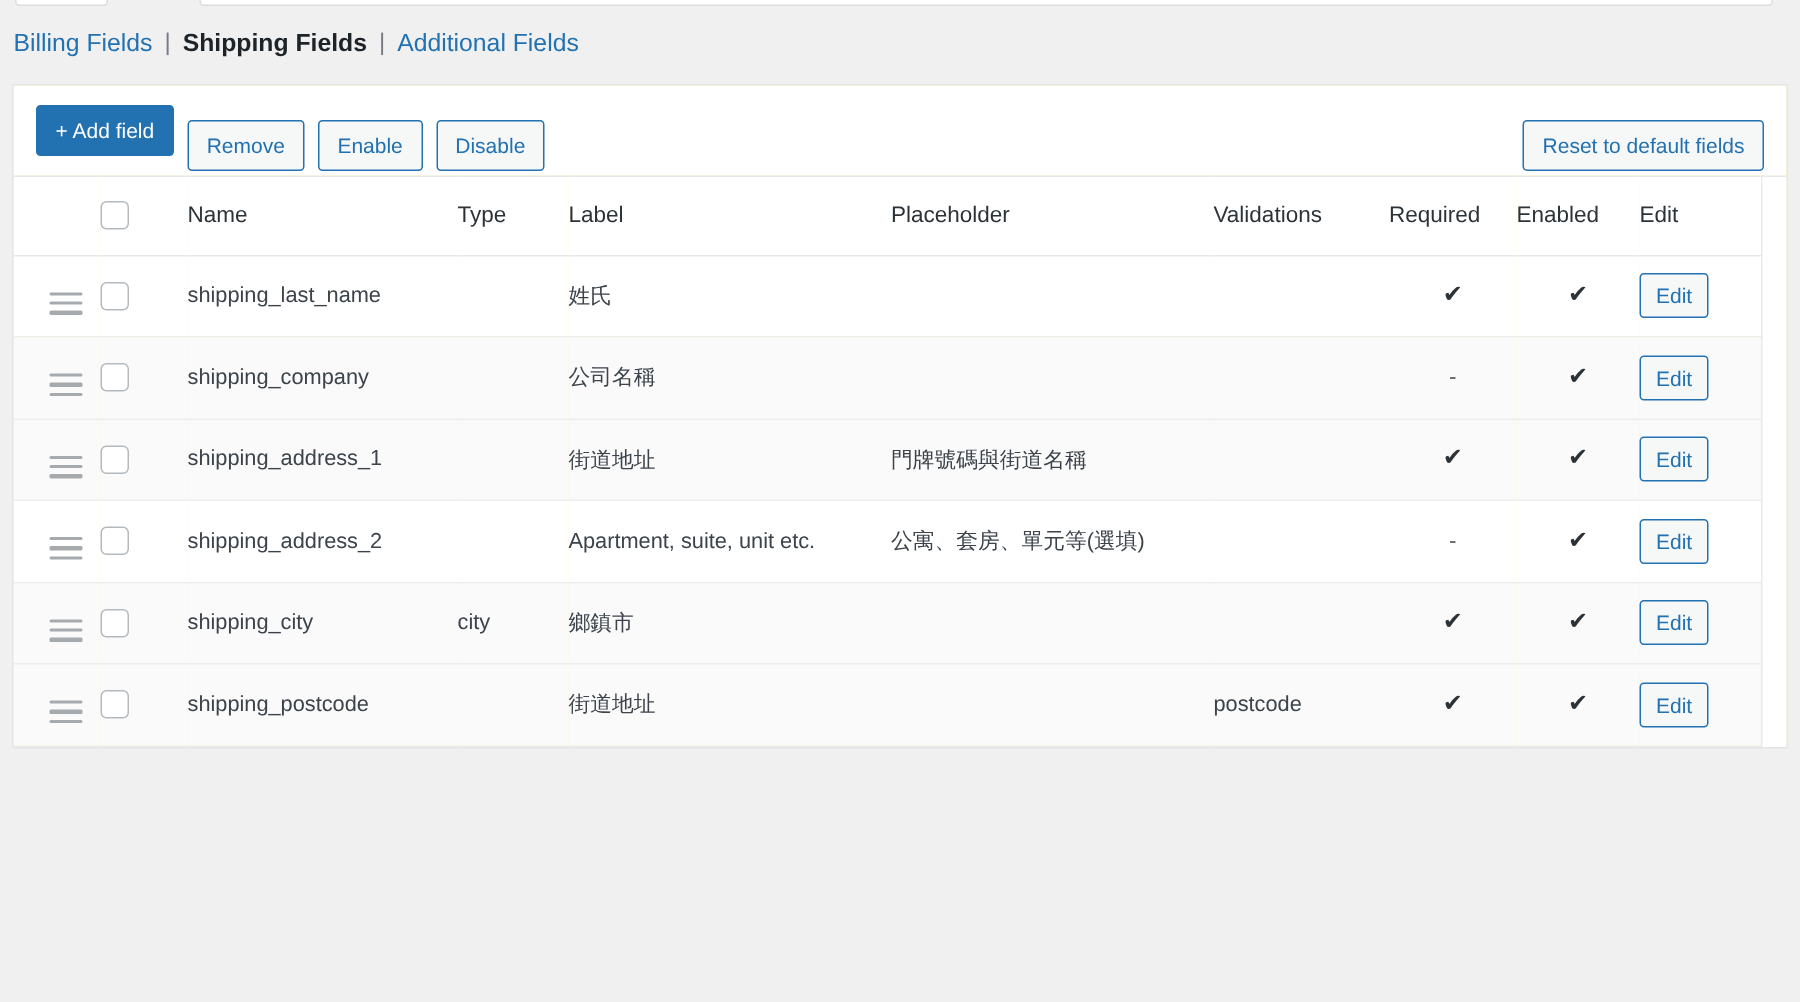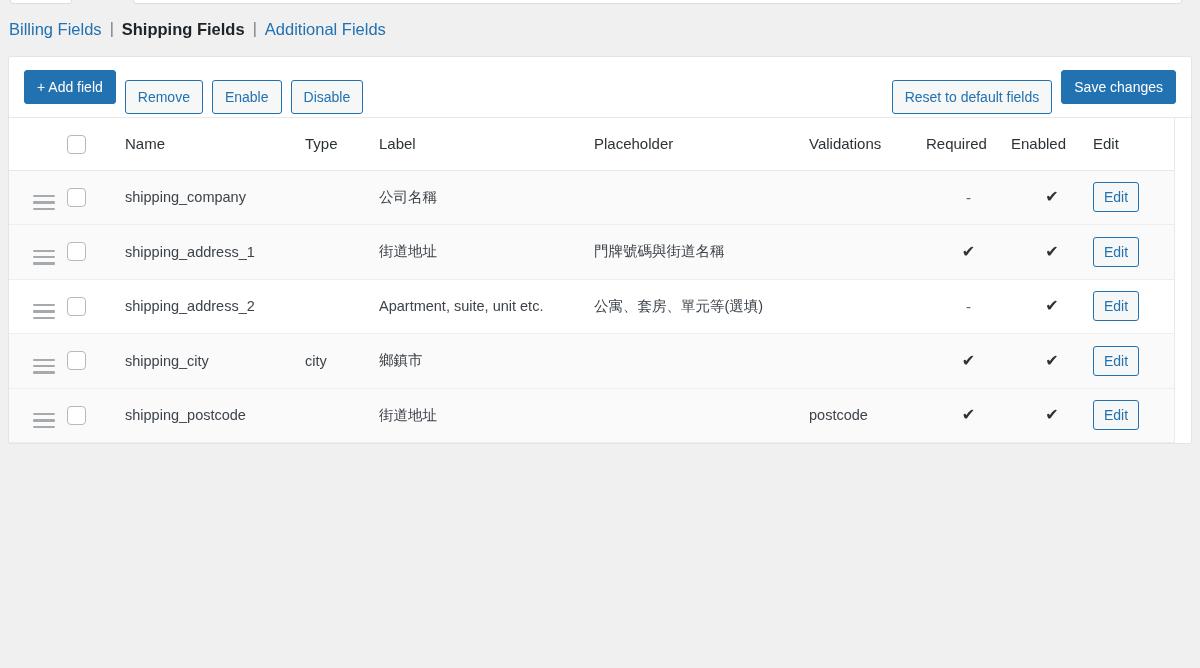--- a/index.html
+++ b/index.html
@@ -253,21 +253,20 @@
 
   <div class="toolbar">
     <div class="toolbar-left">
       <button class="btn btn-primary">+ Add field</button>
       <button class="btn btn-secondary">Remove</button>
       <button class="btn btn-secondary">Enable</button>
       <button class="btn btn-secondary">Disable</button>
     </div>
     <div class="toolbar-right">
       <button class="btn btn-secondary">Reset to default fields</button>
-      <button class="btn btn-primary">Save changes</button>
     </div>
   </div>
 
   <div class="table-wrap">
     <table class="fields">
       <colgroup>
         <col class="c-drag">
           <col class="c-check">
           <col class="c-name">
           <col class="c-type">
@@ -288,20 +287,40 @@
           <th>Type</th>
           <th>Label</th>
           <th>Placeholder</th>
           <th>Validations</th>
           <th>Required</th>
           <th>Enabled</th>
           <th>Edit</th>
         </tr>
       </thead>
       <tbody id="fields-body">
+          <tr class="even">
+            <td><span class="drag-handle">
+                <i></i>
+                <i></i>
+                <i></i>
+              </span></td>
+            <td><input type="checkbox" class="cb" style=""></td>
+            <td class="cell-name">shipping_last_name</td>
+            <td class="cell-type"></td>
+            <td class="cell-label">姓氏</td>
+            <td class="cell-place"></td>
+            <td class="cell-valid"></td>
+            <td>
+              <span class="mark">✔</span>
+            </td>
+            <td>
+              <span class="mark">✔</span>
+            </td>
+            <td><button class="edit-btn">Edit</button></td>
+          </tr>
           <tr class="odd">
             <td><span class="drag-handle">
                 <i></i>
                 <i></i>
                 <i></i>
               </span></td>
             <td><input type="checkbox" class="cb" style=""></td>
             <td class="cell-name">shipping_company</td>
             <td class="cell-type"></td>
             <td class="cell-label">公司名稱</td>

